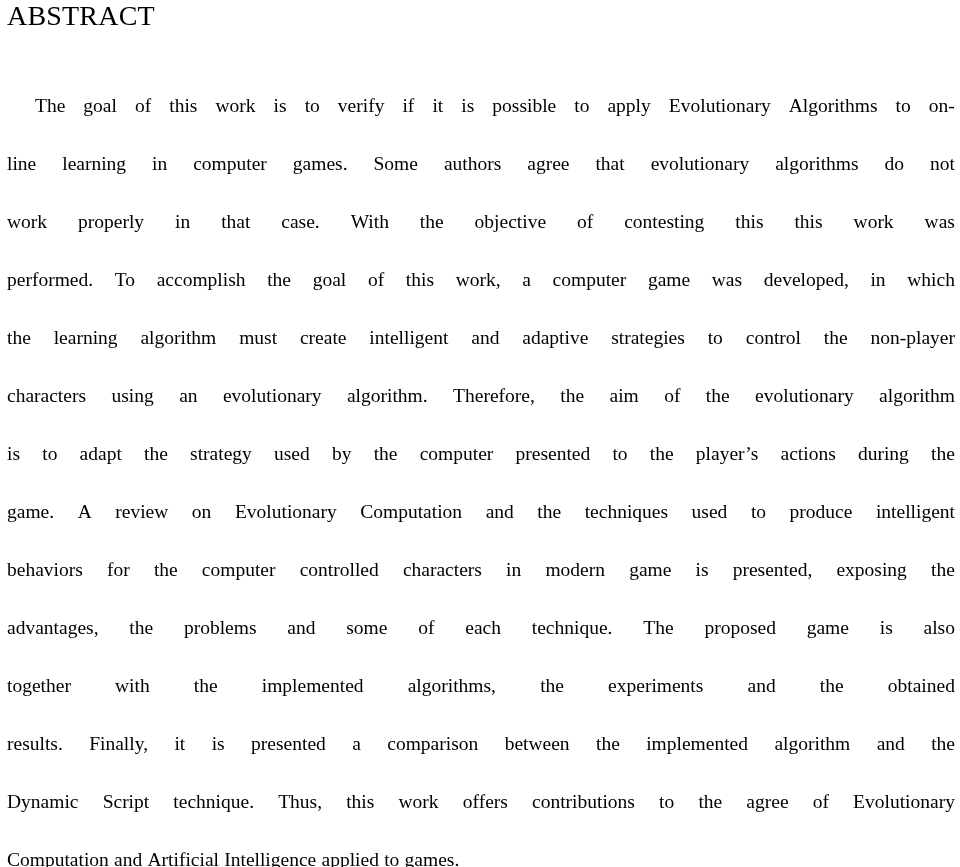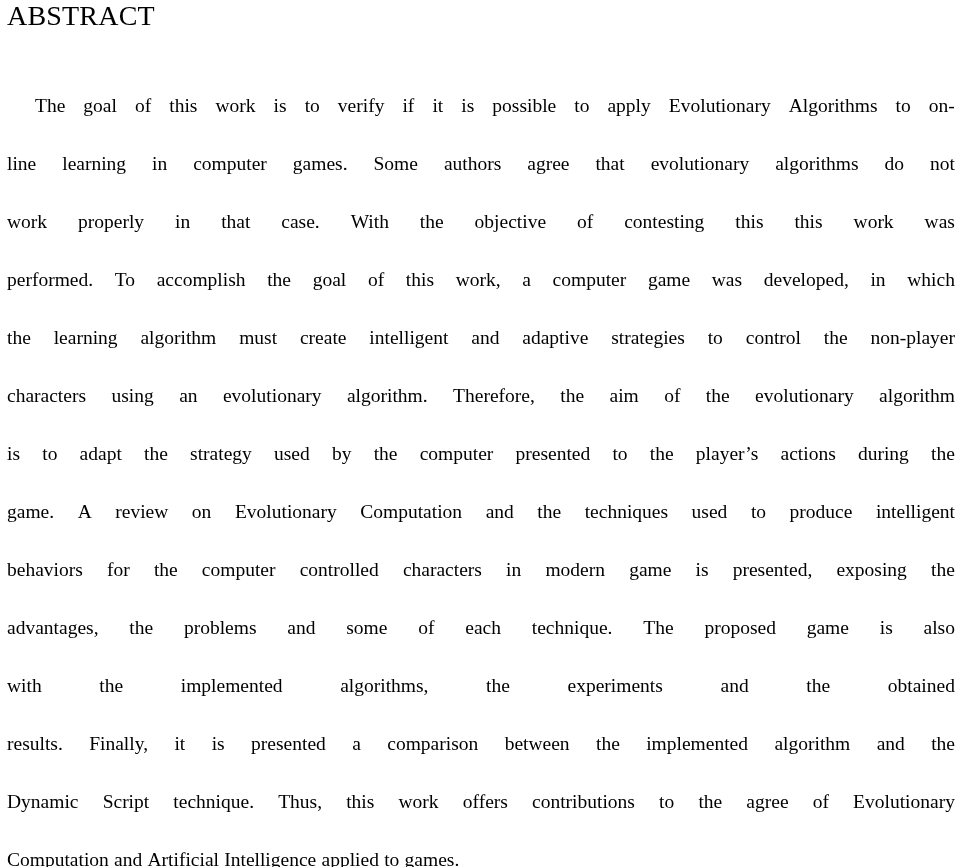--- a/index.html
+++ b/index.html
@@ -246,20 +246,21 @@
         <span class="word">of</span>
         <span class="word">each</span>
         <span class="word">technique.</span>
         <span class="word">The</span>
         <span class="word">proposed</span>
         <span class="word">game</span>
         <span class="word">is</span>
         <span class="word">also</span>
       </div>
       <div class="text-line">
+        <span class="word">together</span>
         <span class="word">with</span>
         <span class="word">the</span>
         <span class="word">implemented</span>
         <span class="word">algorithms,</span>
         <span class="word">the</span>
         <span class="word">experiments</span>
         <span class="word">and</span>
         <span class="word">the</span>
         <span class="word">obtained</span>
       </div>

